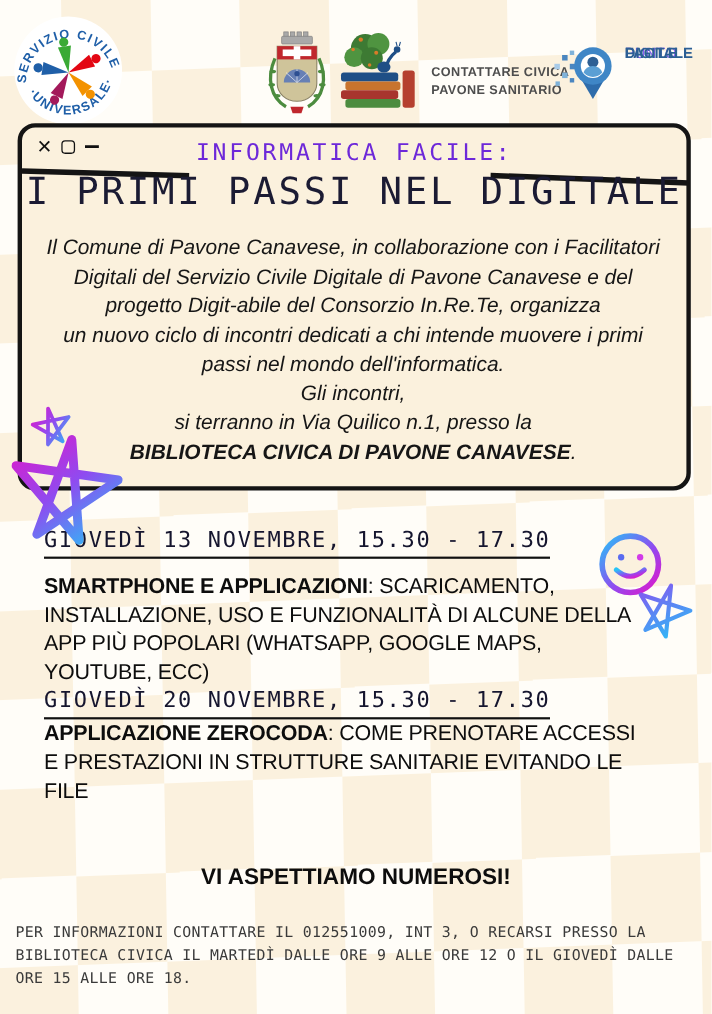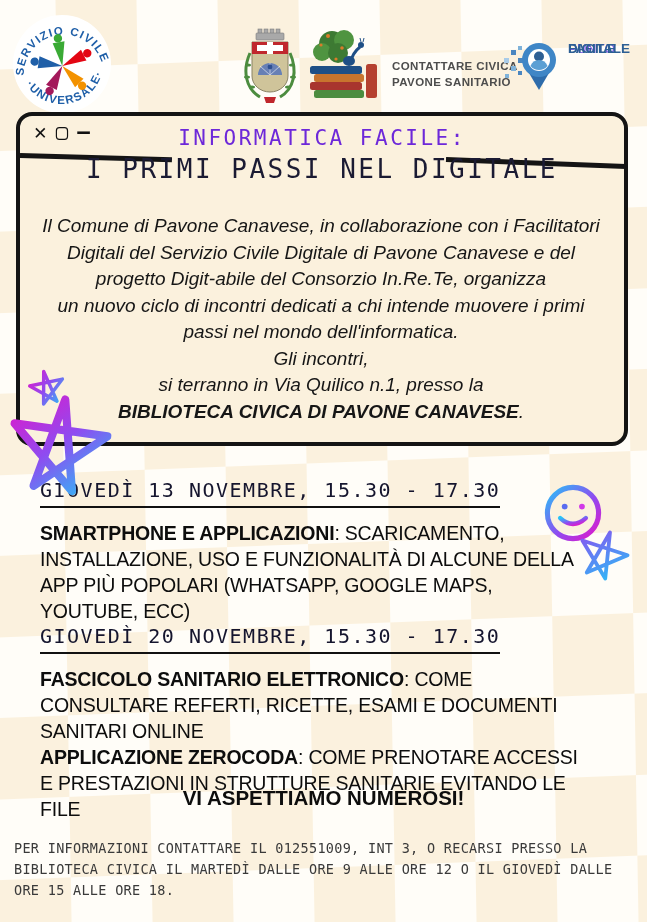--- a/index.html
+++ b/index.html
@@ -31,21 +31,21 @@
   .win-controls{position:absolute;left:14px;top:4px;font-weight:bold;font-size:21px;color:#111;
                 letter-spacing:0;}
   .win-controls span{margin-right:9px;cursor:default;}
   .bar-left{position:absolute;left:0;top:37px;width:152px;height:4.5px;background:#141414;
             transform:rotate(1.6deg);transform-origin:left center;}
   .bar-right{position:absolute;left:426px;top:41px;width:180px;height:5px;background:#141414;
              transform:rotate(2.2deg);transform-origin:left center;}
   .win-title{margin:0;position:absolute;left:0;width:100%;top:10px;text-align:center;
              font-size:21px;font-weight:normal;letter-spacing:2.5px;color:#6d28d9;}
   .win-subtitle{margin:0;position:absolute;left:0;width:100%;top:38px;text-align:center;
-             font-size:26px;font-weight:normal;letter-spacing:2.5px;color:#1b1b33;}
+             font-size:34px;font-weight:normal;letter-spacing:2.5px;color:#1b1b33;}
   .intro{position:absolute;left:10px;top:97px;width:582px;text-align:center;font-style:italic;
          font-size:19px;line-height:26.5px;color:#161616;}
   .intro b{font-weight:bold;}
 
   
   .deco{position:absolute;z-index:5;}
   .star-small-left{left:28px;top:368px;width:38px;height:38px;transform:rotate(-12deg);}
   .star-big-left{left:8px;top:390px;width:102px;height:108px;transform:rotate(8deg);}
   .smiley{left:541px;top:481px;width:64px;height:64px;}
   .star-right{left:576px;top:527px;width:54px;height:54px;transform:rotate(18deg);}
@@ -258,20 +258,19 @@
     <path d="M50,8 L68,92 L6,38 L94,38 L32,92 Z" fill="none" stroke="url(#g4)" stroke-width="7" stroke-linejoin="round"></path>
   </svg>
 
   <section class="session s1">
     <h3 class="pixel">GIOVEDÌ 13 NOVEMBRE, 15.30 - 17.30</h3>
     <p class="body"><b>SMARTPHONE E APPLICAZIONI</b><span>: SCARICAMENTO, INSTALLAZIONE, USO E FUNZIONALITÀ DI ALCUNE DELLA APP PIÙ POPOLARI (WHATSAPP, GOOGLE MAPS, YOUTUBE, ECC)</span></p>
   </section>
 
   <section class="session s2">
     <h3 class="pixel">GIOVEDÌ 20 NOVEMBRE, 15.30 - 17.30</h3>
-    <p class="body"><b>FASCICOLO SANITARIO ELETTRONICO</b><span>: COME CONSULTARE REFERTI, RICETTE, ESAMI E DOCUMENTI SANITARI ONLINE</span></p>
     <p class="body" style="margin-top:0;"><b>APPLICAZIONE ZEROCODA</b><span>: COME PRENOTARE ACCESSI E PRESTAZIONI IN STRUTTURE SANITARIE EVITANDO LE FILE</span></p>
   </section>
 
   <p class="closing">VI ASPETTIAMO NUMEROSI!</p>
 
   <p class="footer pixel">PER INFORMAZIONI CONTATTARE IL 012551009, INT 3, O RECARSI PRESSO LA BIBLIOTECA CIVICA IL MARTEDÌ DALLE ORE 9 ALLE ORE 12 O IL GIOVEDÌ DALLE ORE 15 ALLE ORE 18.</p>
 </div>
 
 </body></html>

